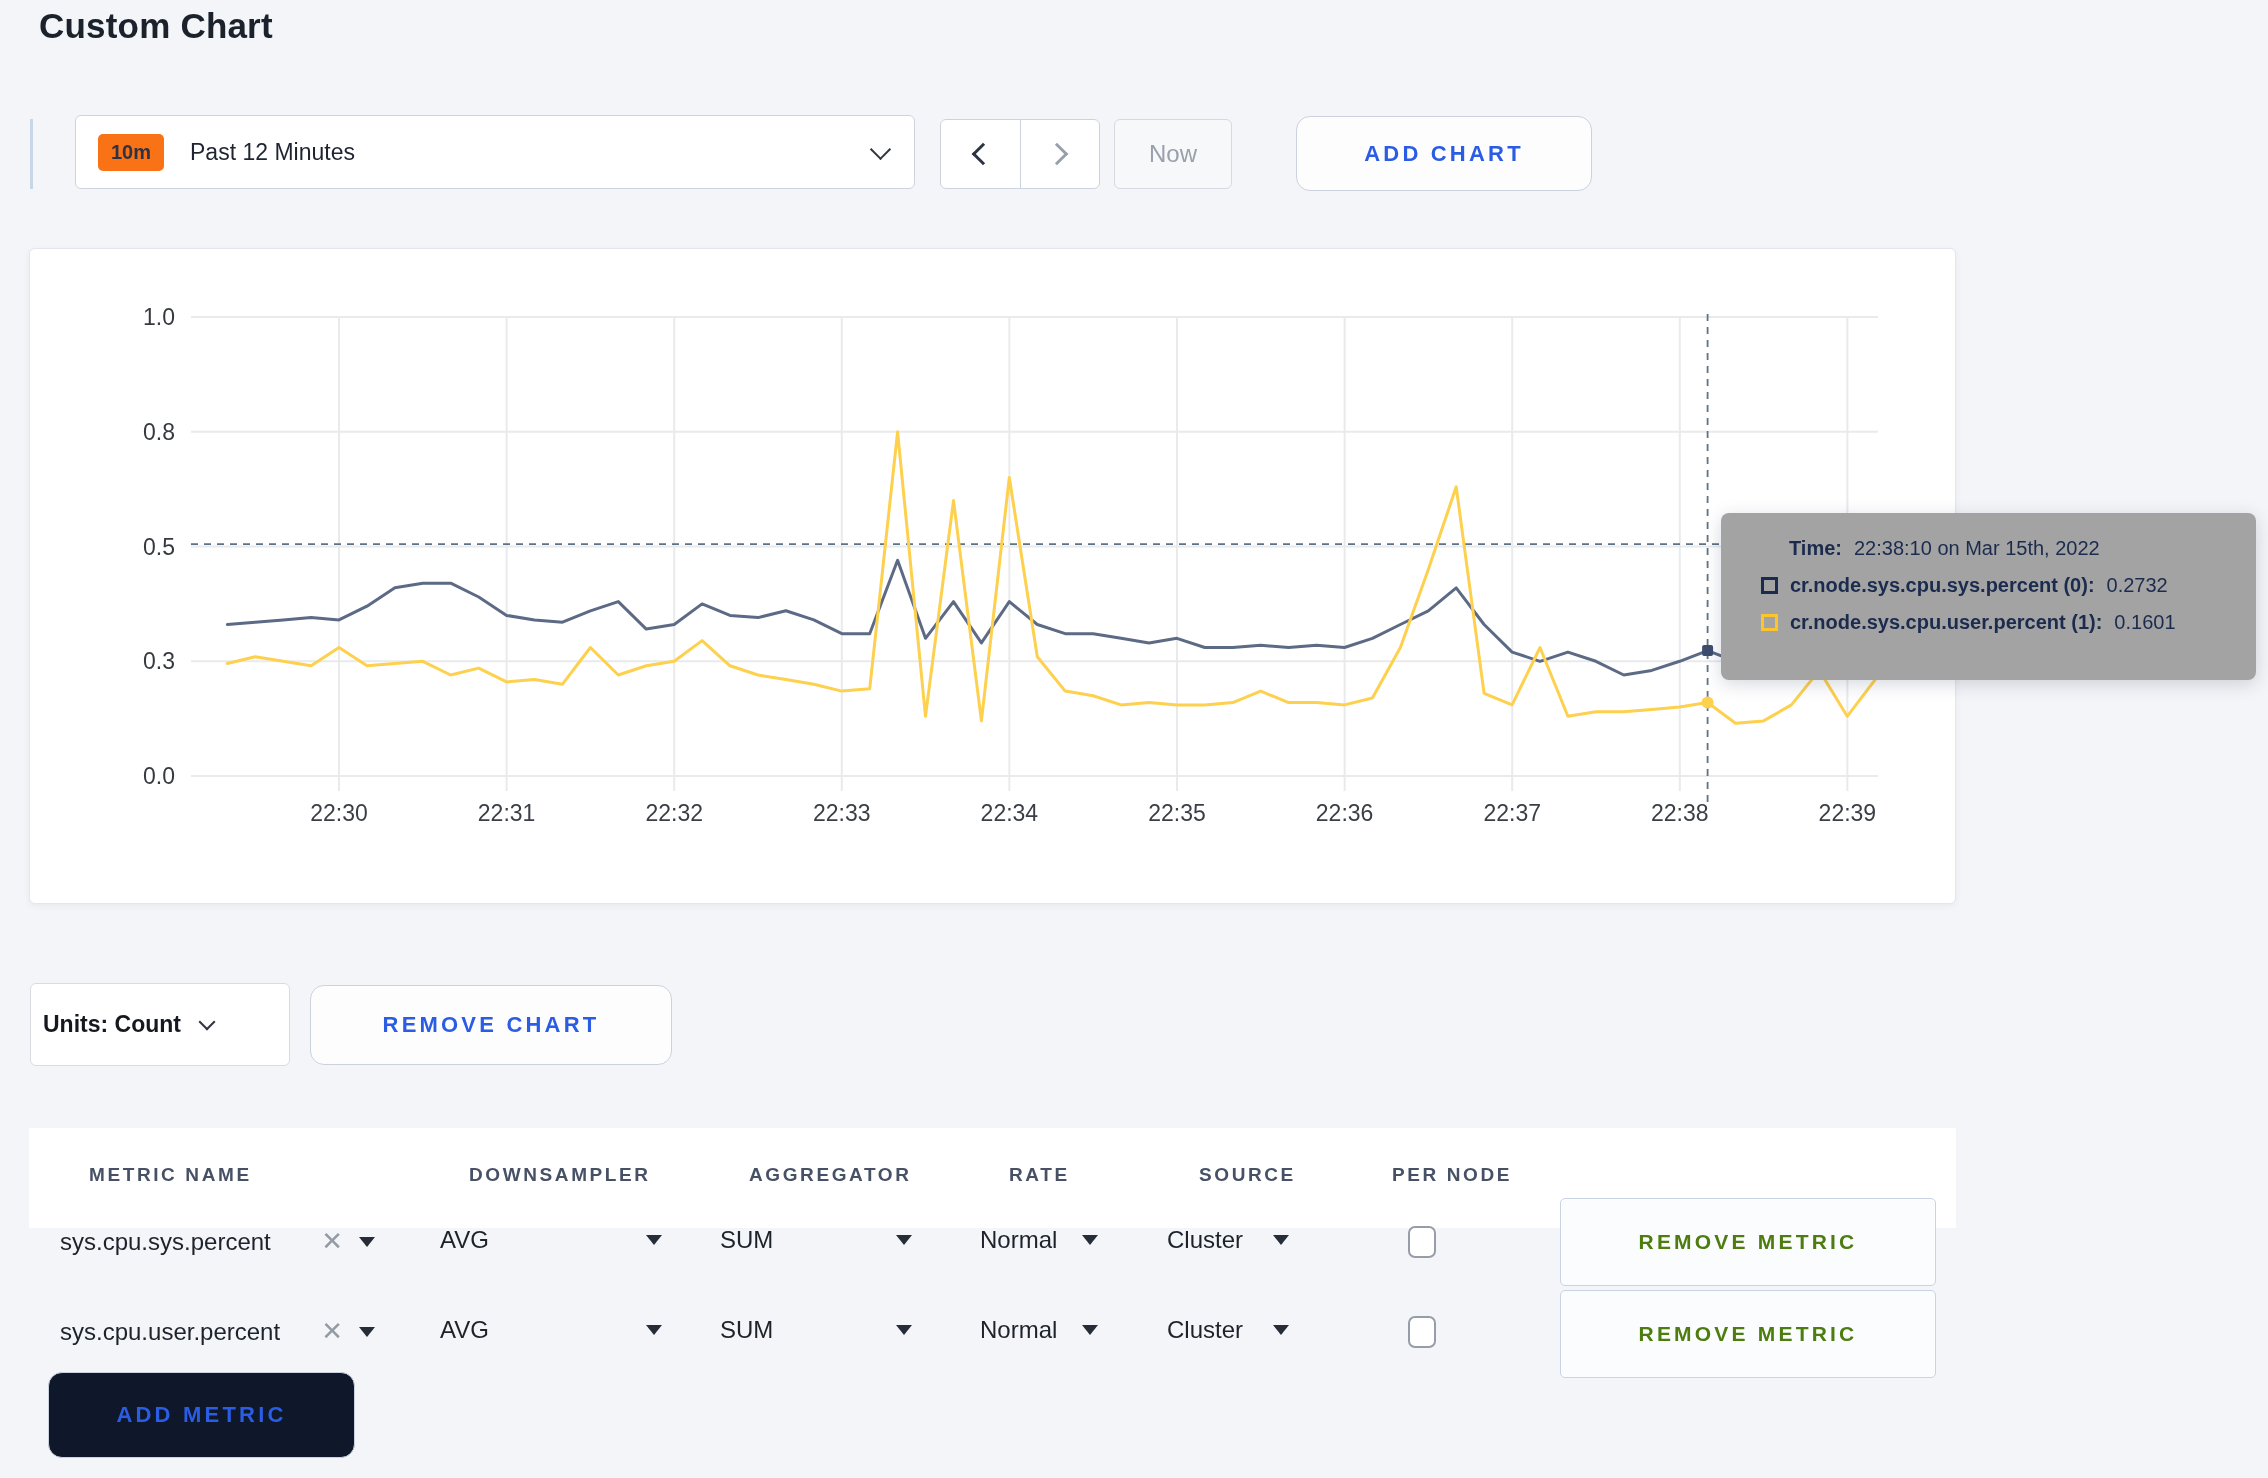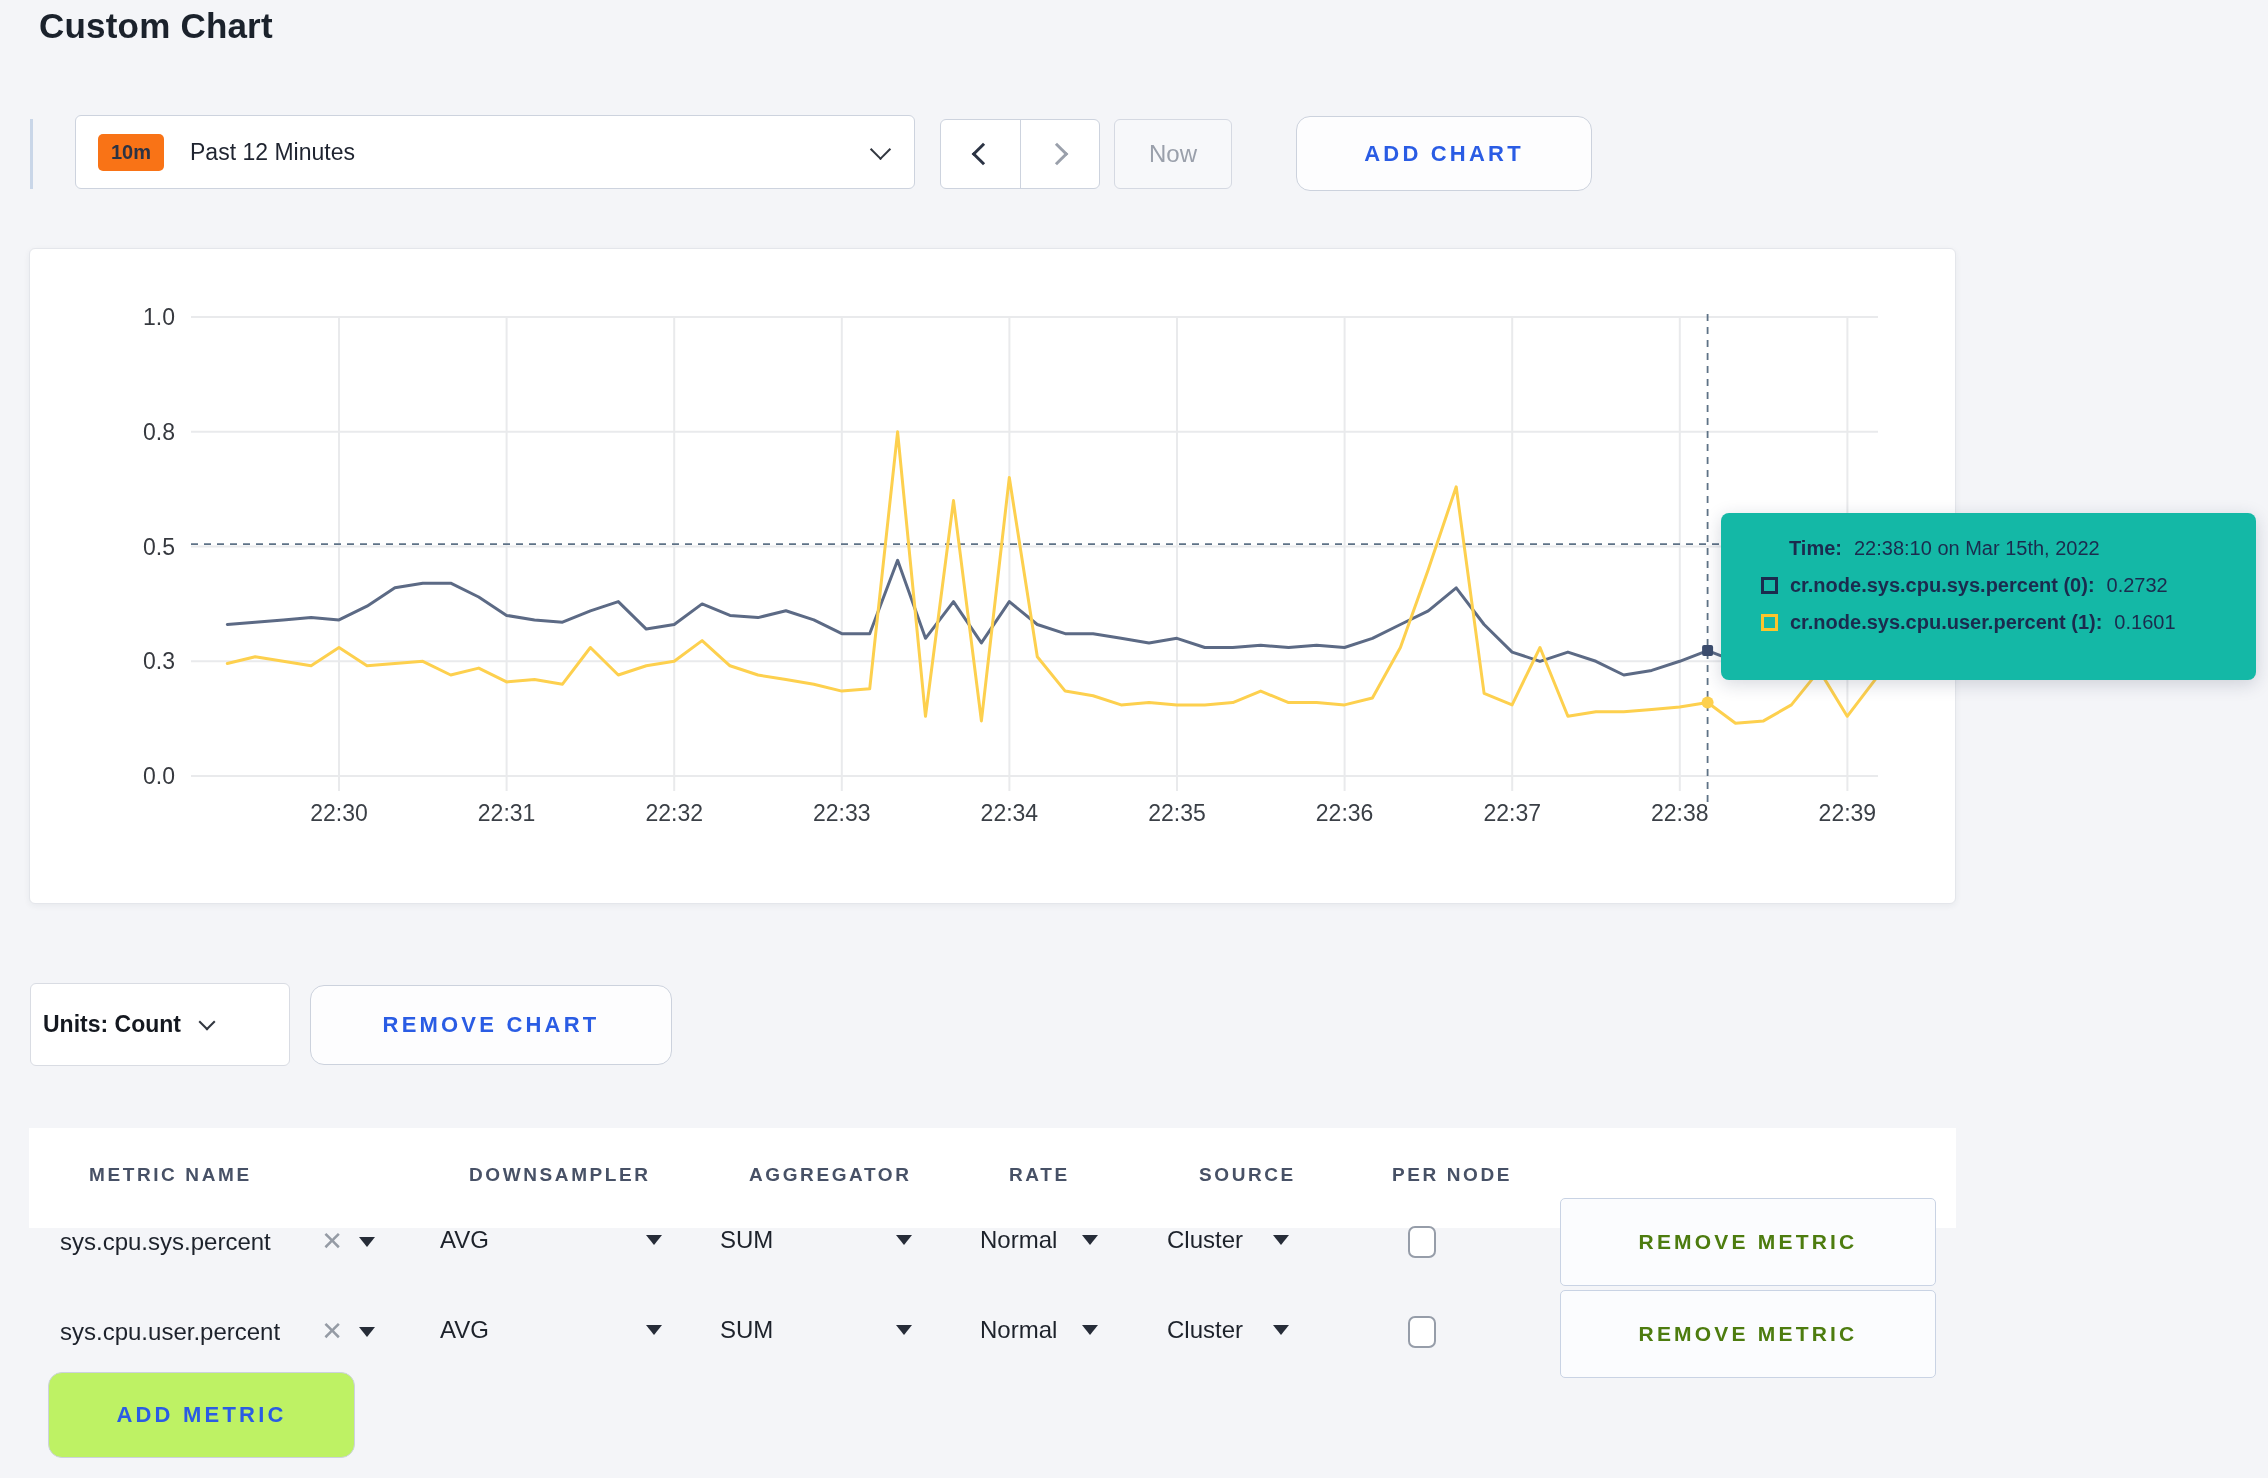--- a/index.html
+++ b/index.html
@@ -29,42 +29,42 @@
   #now-button { left:1114px; top:119px; width:118px; height:70px; background:#f7f8fa; border:1.5px solid #d5d9e2; border-radius:6px;
     display:flex; align-items:center; justify-content:center; font-size:24px; color:#9aa0ab; cursor:default; }
   .cta { background:#fdfdfe; border:1.5px solid #ccd2dd; border-radius:14px; display:flex; align-items:center; justify-content:center;
     color:#2a5ce4; font-weight:600; letter-spacing:3.2px; cursor:pointer; }
   #add-chart-button { left:1296px; top:116px; width:296px; height:75px; font-size:22px; }
   
   #chart-panel { left:29px; top:248px; width:1927px; height:656px; background:#fff; border:1px solid #e4e6eb; border-radius:6px;
     box-shadow:0 2px 6px rgba(40,50,70,.06); }
   #chart-svg { position:absolute; left:0; top:0; }
   
-  #chart-tooltip { left:1721px; top:513px; width:535px; height:167px; background:#14b8a6; border-radius:8px;
+  #chart-tooltip { left:1721px; top:513px; width:535px; height:167px; background:#a3a3a3; border-radius:8px;
     box-shadow:0 4px 18px rgba(30,40,70,.18); padding:24px 28px 20px 40px; z-index:5; }
   .tt-row { display:flex; align-items:center; margin-bottom:14px; font-size:20px; color:#1b2b4e; white-space:nowrap; }
   .tt-row b { font-weight:700; }
   .tt-val { margin-left:12px; font-weight:400; }
   .swatch { width:17px; height:17px; border:3px solid #1b2b4e; margin-right:12px; flex:0 0 auto; }
   
   #units-button { left:30px; top:983px; width:260px; height:83px; background:#fff; border:1.5px solid #d9dce3; border-radius:6px;
     display:flex; align-items:center; gap:18px; font-size:23px; font-weight:700; color:#14181f; cursor:pointer;padding-left:12px; }
   #units-button .chev-down { margin:0 0 0 2px; width:12px; height:12px; margin-top:-5px; }
   #remove-chart-button { left:310px; top:985px; width:362px; height:80px; font-size:22px; }
   
   #table-header { left:29px; top:1128px; width:1927px; height:100px; background:#fff; }
   .th { position:absolute; top:36px; font-size:19px; font-weight:700; letter-spacing:2.6px; color:#475166; }
   .cell { position:absolute; font-size:24px; color:#1d222b; display:flex; align-items:center; }
   .dd { justify-content:space-between; cursor:pointer; }
   .tri-down { width:0; height:0; border-left:8px solid transparent; border-right:8px solid transparent; border-top:10px solid #262c38; }
   .x-icon { color:#959ba5; font-size:26px; margin:0 16px 0 14px; cursor:pointer; }
   .checkbox { position:absolute; width:28px; height:32px; background:#fff; border:2px solid #969da9; border-radius:7px; cursor:pointer; }
   .metric-btn { position:absolute; left:1560px; width:376px; height:88px; background:#fbfcfe; border:1.5px solid #c9d3e4; border-radius:5px;
     display:flex; align-items:center; justify-content:center; color:#4d7c0f; font-size:21px; font-weight:600; letter-spacing:3.2px; cursor:pointer; }
-  #add-metric-button { left:48px; top:1372px; width:307px; height:86px; font-size:22px; background:#bef264; }
+  #add-metric-button { left:48px; top:1372px; width:307px; height:86px; font-size:22px; background:#0f172a; }
 </style>
 </head>
 <body>
 
 <div id="screen">
 
   <div class="abs" id="page-title">Custom Chart</div>
   <div class="abs" id="left-rule"></div>
 
   <div class="abs" id="time-select">

